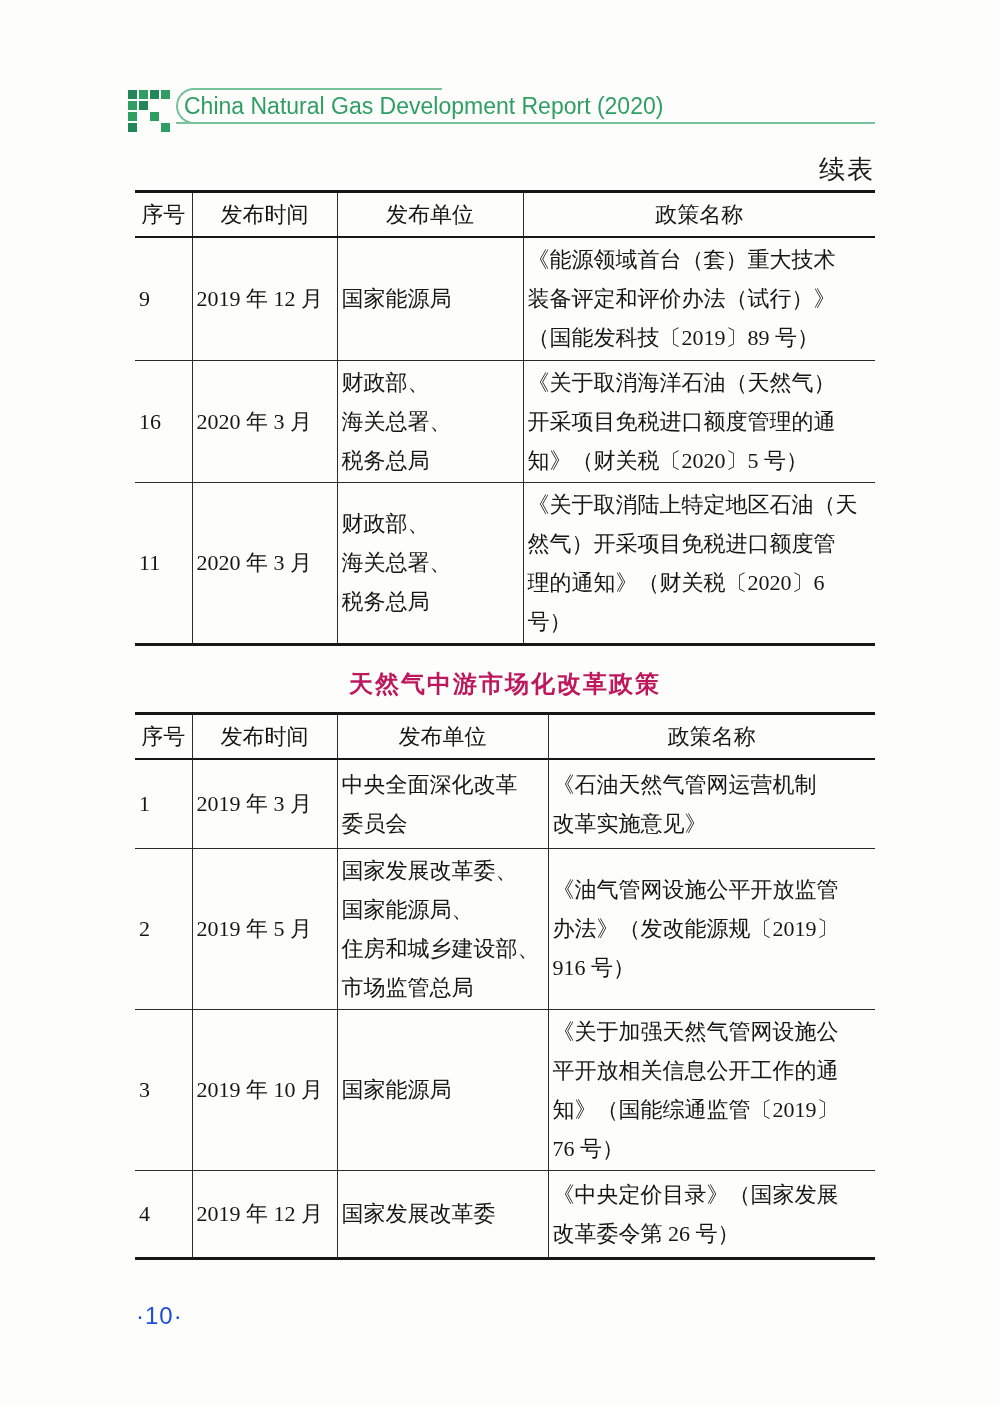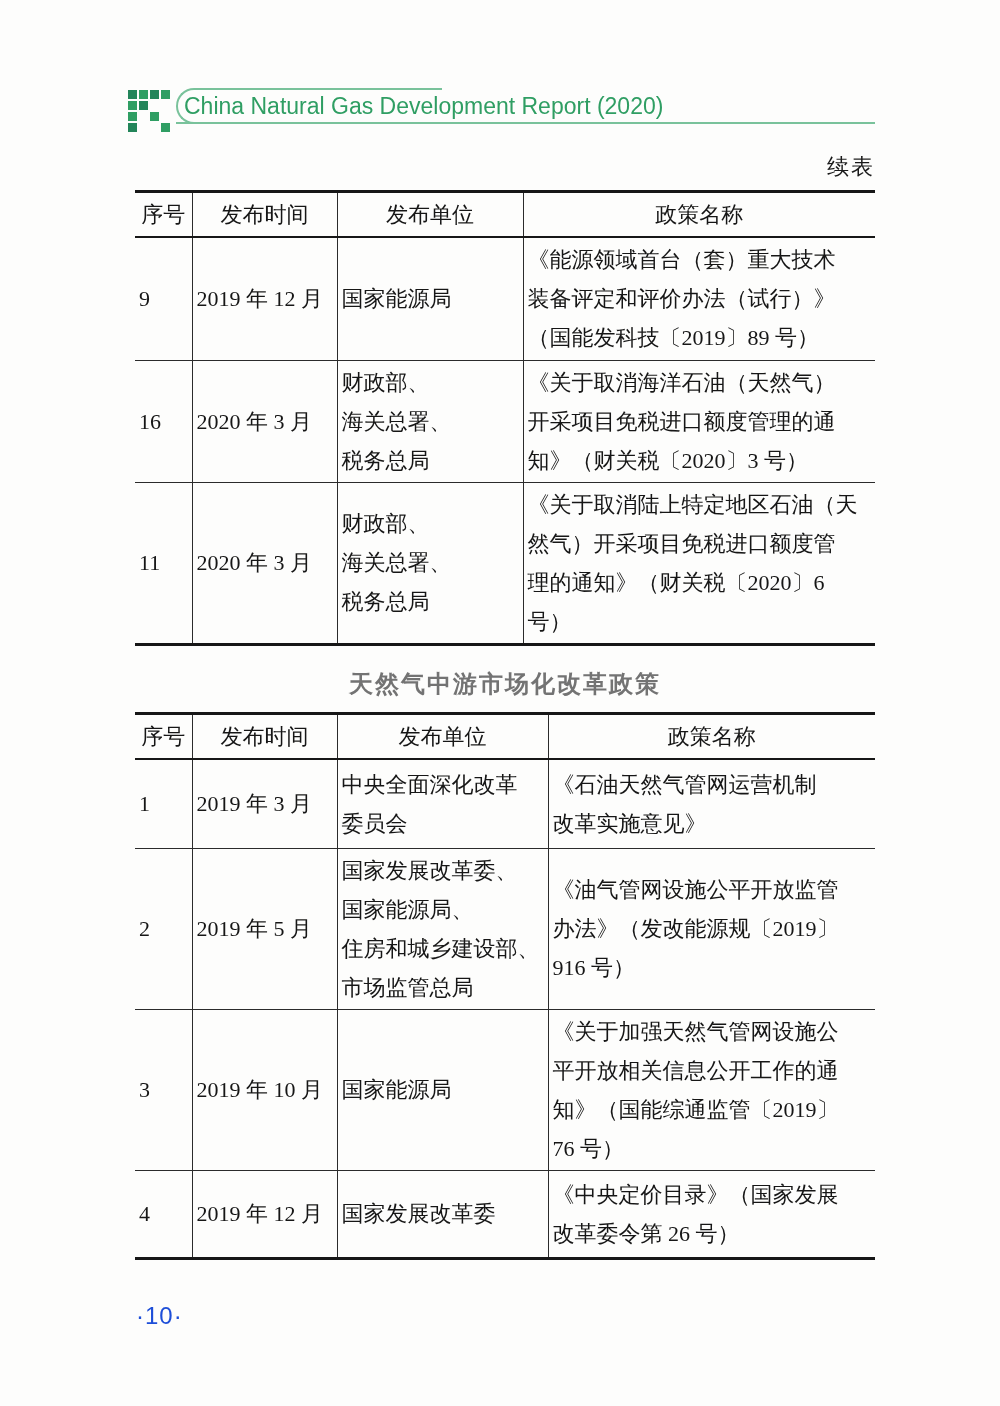--- a/index.html
+++ b/index.html
@@ -69,35 +69,35 @@
     white-space: nowrap;
   }
 
   
   .continued-label {
     position: absolute;
     left: 135px;
     top: 152px;
     width: 740px;
     text-align: right;
-    font-size: 22px;
+    font-size: 26px;
     letter-spacing: 2px;
   }
   .section-title {
     position: absolute;
     left: 135px;
     top: 668px;
     width: 740px;
     margin: 0;
     text-align: center;
     font-family: "Liberation Sans", "DejaVu Sans", sans-serif;
     font-weight: bold;
     font-size: 24px;
     letter-spacing: 2px;
-    color: #737373;
+    color: #be185d;
   }
   .page-number {
     position: absolute;
     left: 136px;
     top: 1302px;
     font-family: "Liberation Sans", "DejaVu Sans", sans-serif;
     font-size: 24px;
     color: #1d4ed8;
     letter-spacing: 1px;
   }
@@ -197,21 +197,21 @@
 （国能发科技〔2019〕89 号）</td>
       </tr>
       <tr>
         <td>16</td>
         <td>2020 年 3 月</td>
         <td>财政部、
 海关总署、
 税务总局</td>
         <td>《关于取消海洋石油（天然气）
 开采项目免税进口额度管理的通
-知》（财关税〔2020〕3 号）</td>
+知》（财关税〔2020〕5 号）</td>
       </tr>
       <tr>
         <td>11</td>
         <td>2020 年 3 月</td>
         <td>财政部、
 海关总署、
 税务总局</td>
         <td>《关于取消陆上特定地区石油（天
 然气）开采项目免税进口额度管
 理的通知》（财关税〔2020〕6 号）</td>

